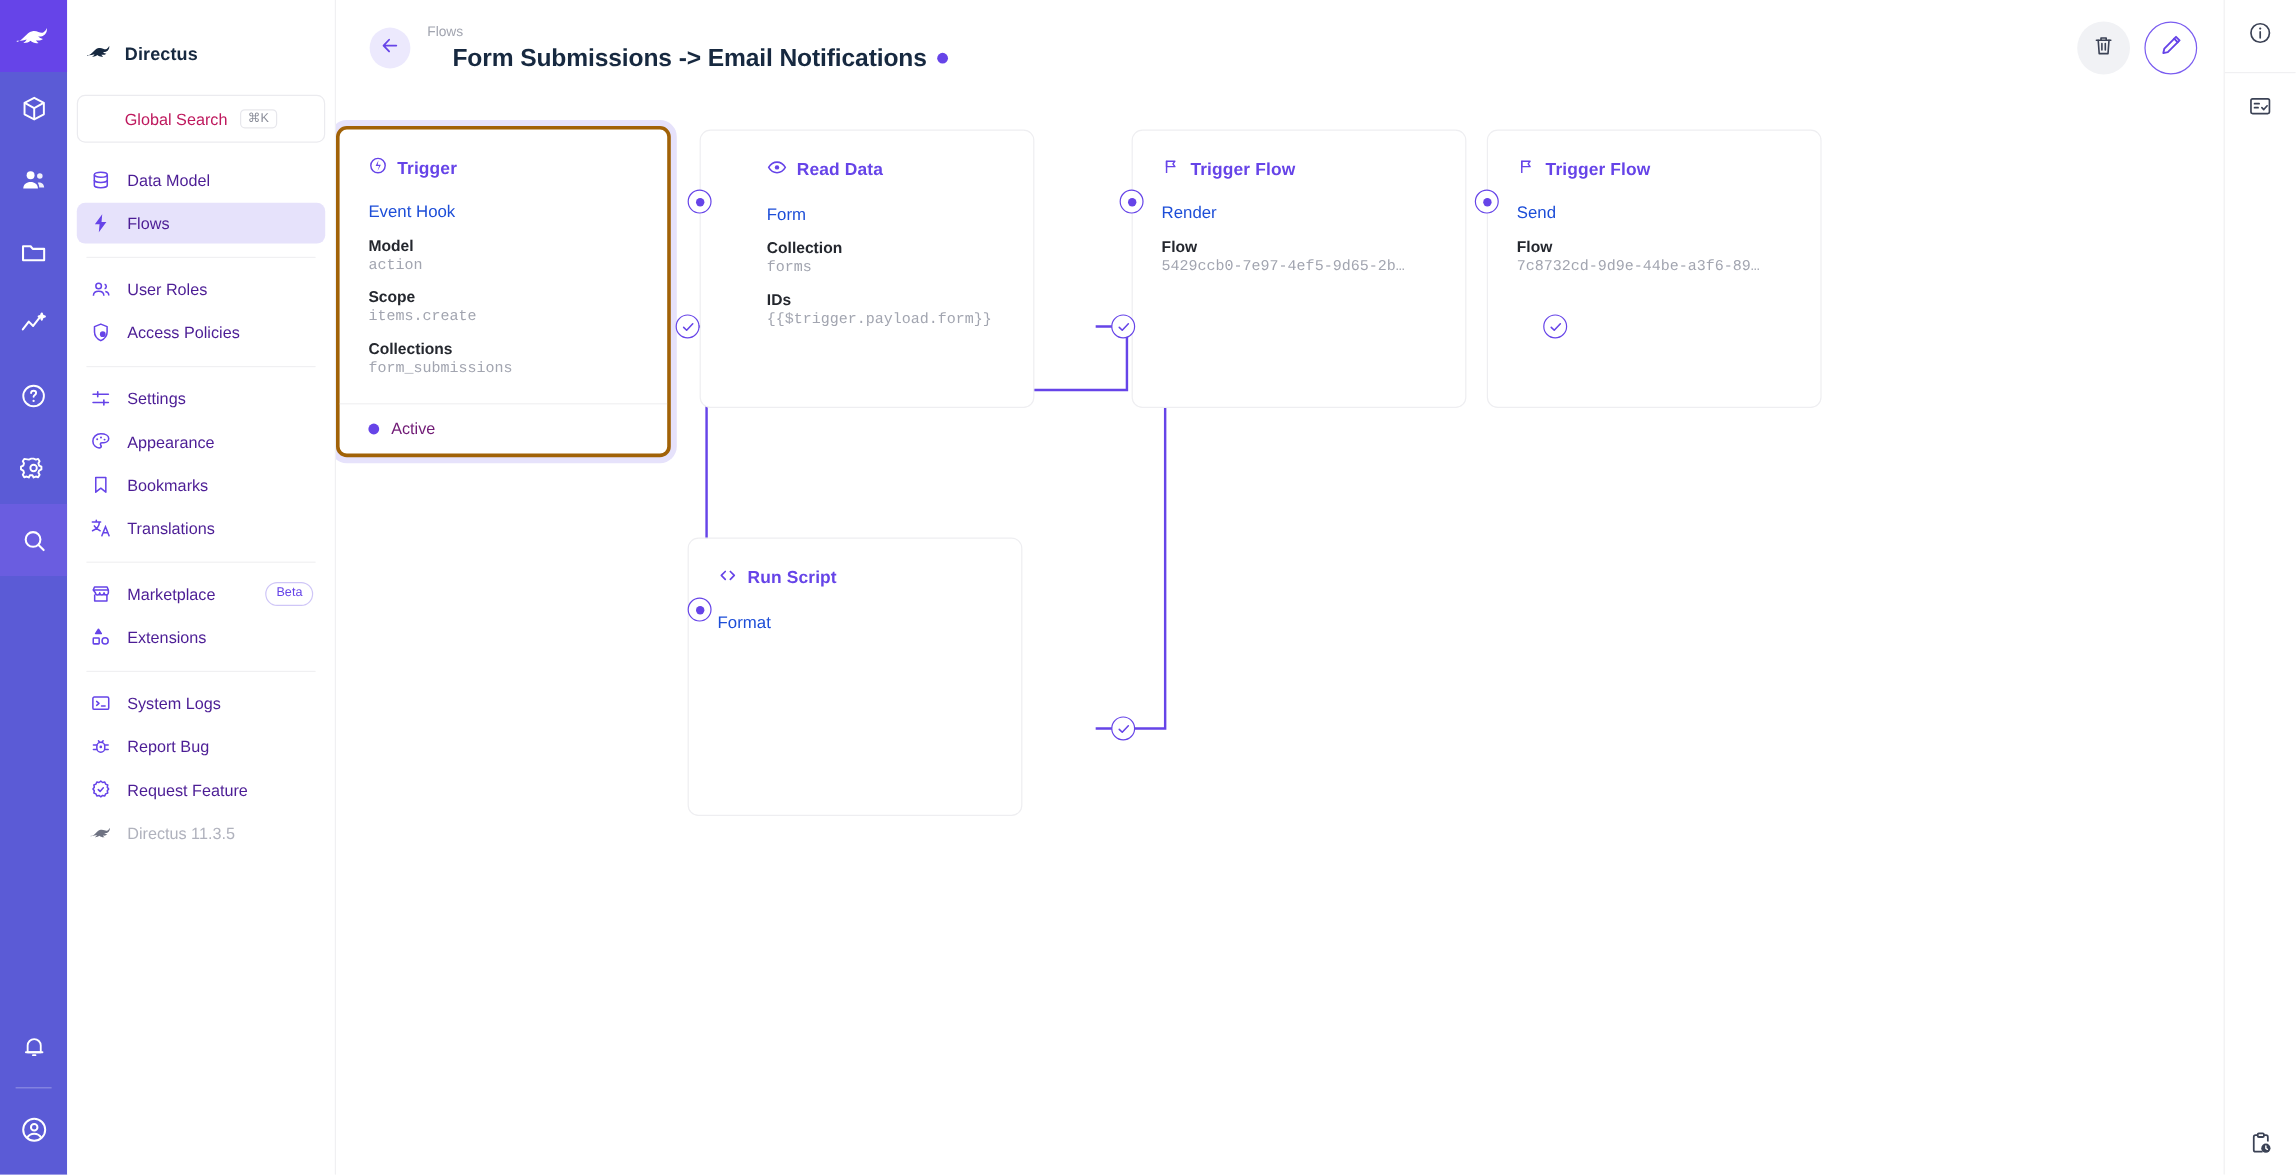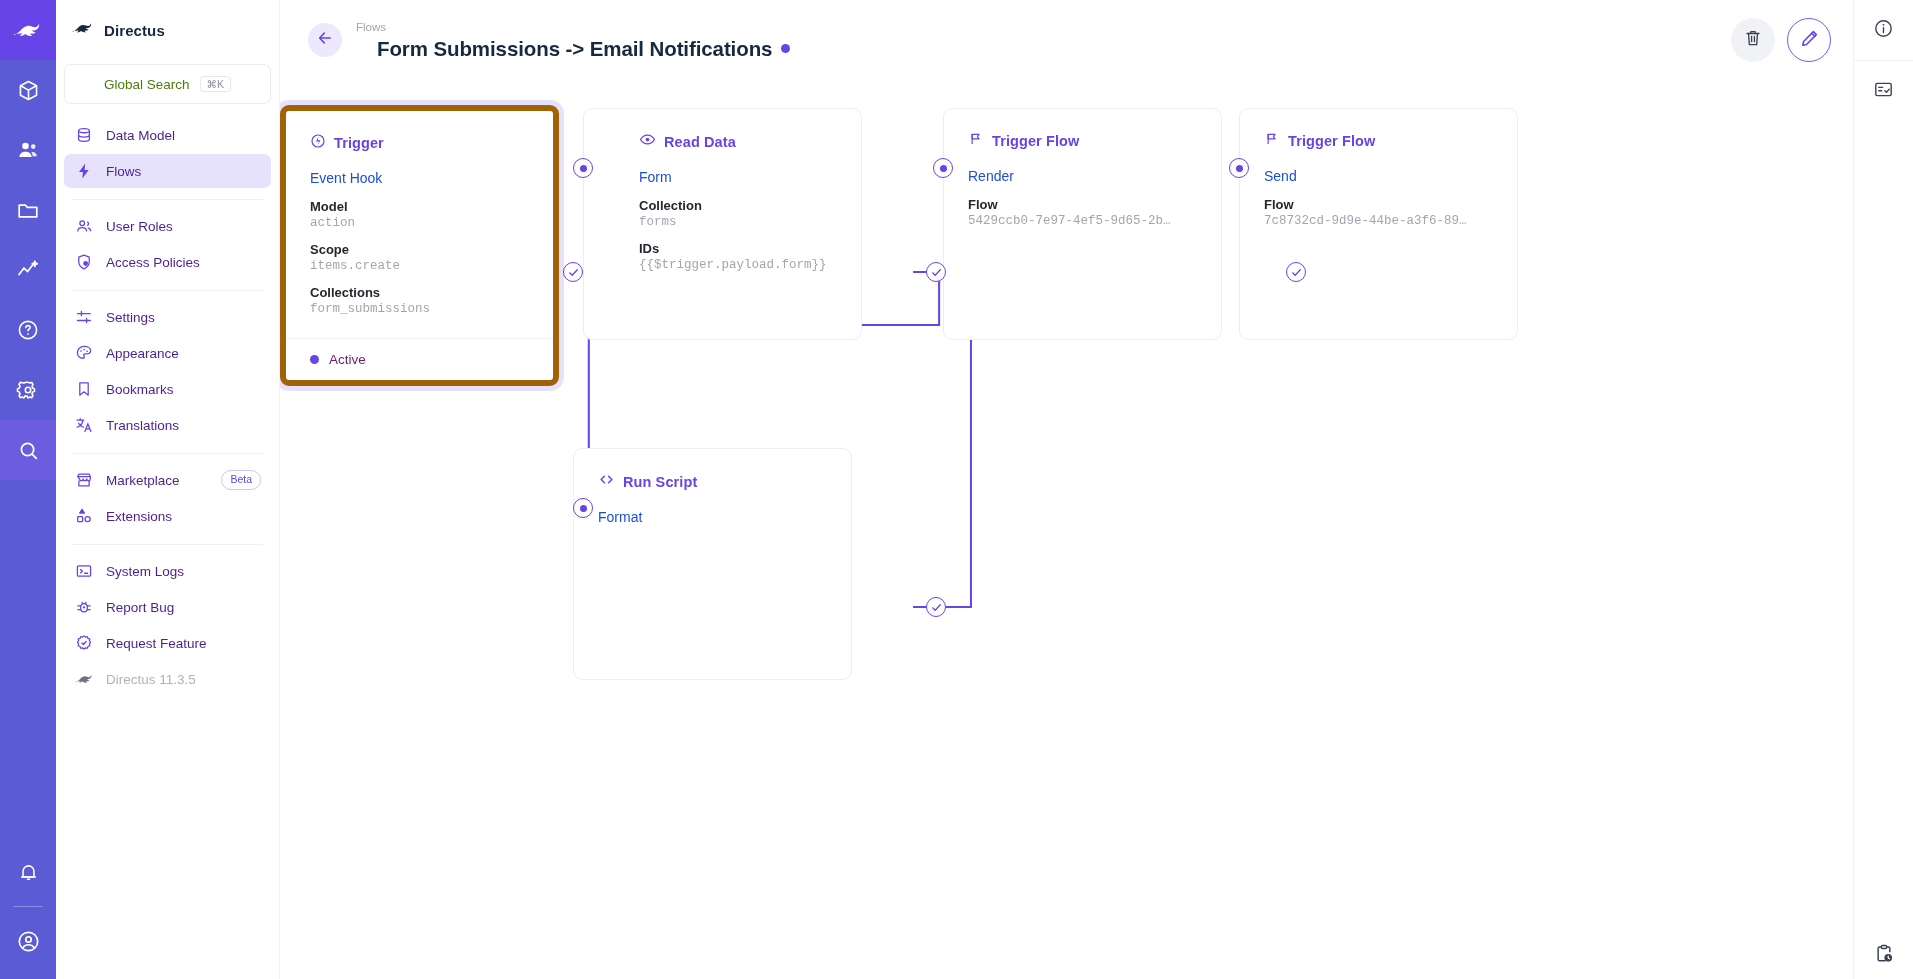--- a/index.html
+++ b/index.html
@@ -32,34 +32,34 @@
   .rail-spacer { flex: 1 1 auto; }
   .rail-sep { width: 30px; height: 1px; background: rgba(255,255,255,.3); margin: 4px 0; }
   .rail svg { display: block; }
 
   
   .modnav {
     width: 224px; height: 979px; flex: 0 0 224px;
     background: #ffffff;
     border-right: 1px solid #f0f0f2;
     display: flex; flex-direction: column;
-    padding: 0 8px;
+    padding: 15px 8px;
   }
   .brand {
     height: 60px; display: flex; align-items: center; gap: 10px;
     padding-left: 8px;
   }
   .brand-name { font-size: 15px; font-weight: 700; color: #172940; letter-spacing: .1px; }
   .search-box {
     margin: 4px 0 14px 0;
     height: 40px; border: 1px solid #ebebef; border-radius: 7px;
     display: flex; align-items: center; justify-content: center; gap: 10px;
     cursor: text;
   }
-  .search-ph { font-size: 13.5px; color: #4d7c0f; }
+  .search-ph { font-size: 13.5px; color: #be185d; }
   .kbd {
     font-size: 10.5px; color: #8a8d99;
     border: 1px solid #e7e7ec; border-radius: 4px;
     padding: 2px 6px; line-height: 1;
   }
   .nav-item {
     height: 34px; display: flex; align-items: center; gap: 12px;
     padding: 0 10px; border-radius: 7px; cursor: pointer;
     margin-bottom: 2px;
   }
@@ -103,21 +103,21 @@
   .links { position: absolute; left: 0; top: 0; width: 100%; height: 100%; pointer-events: none; }
 
   .node {
     position: absolute;
     background: #ffffff;
     border: 1px solid #eeeef1;
     border-radius: 9px;
     width: 279px;
   }
   .node.trigger {
-    border: 6px solid #a16207;
+    border: 3px solid #a16207;
     box-shadow: 0 0 0 5px #e6e2fb;
     overflow: hidden;
   }
   .node-body { padding: 22px 24px 10px 24px; }
   .node-head {
     display: flex; align-items: center; gap: 8px;
     margin-bottom: 17px;
   }
   .node-head-label { font-size: 14.5px; font-weight: 700; color: #6644e8; letter-spacing: .1px; }
   .node-name { font-size: 14px; color: #1d4ed8; margin-bottom: 13px; }

